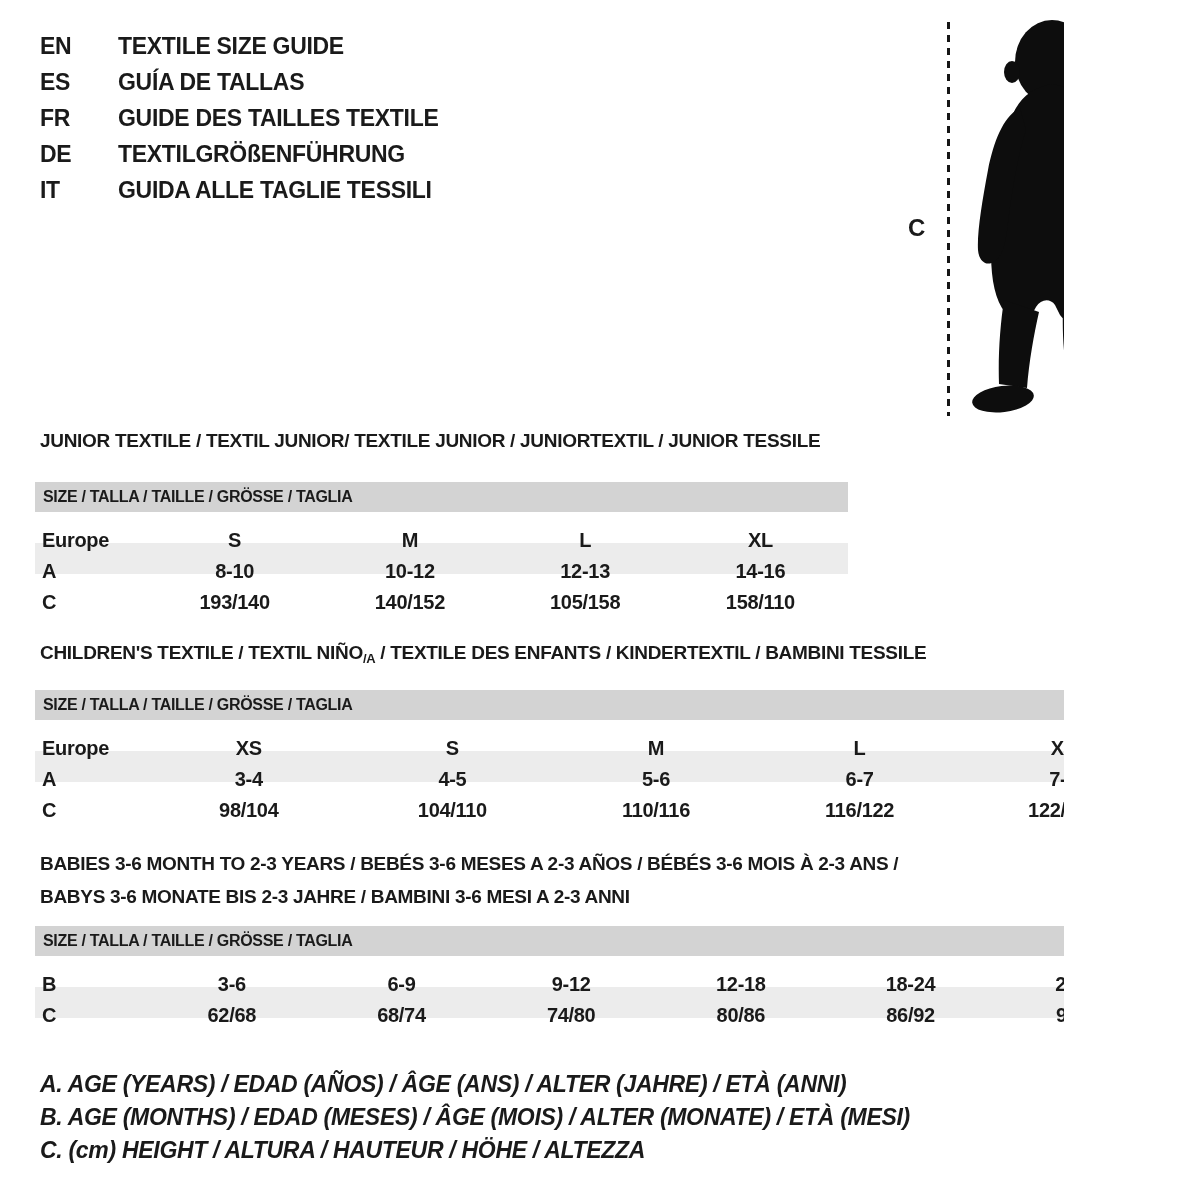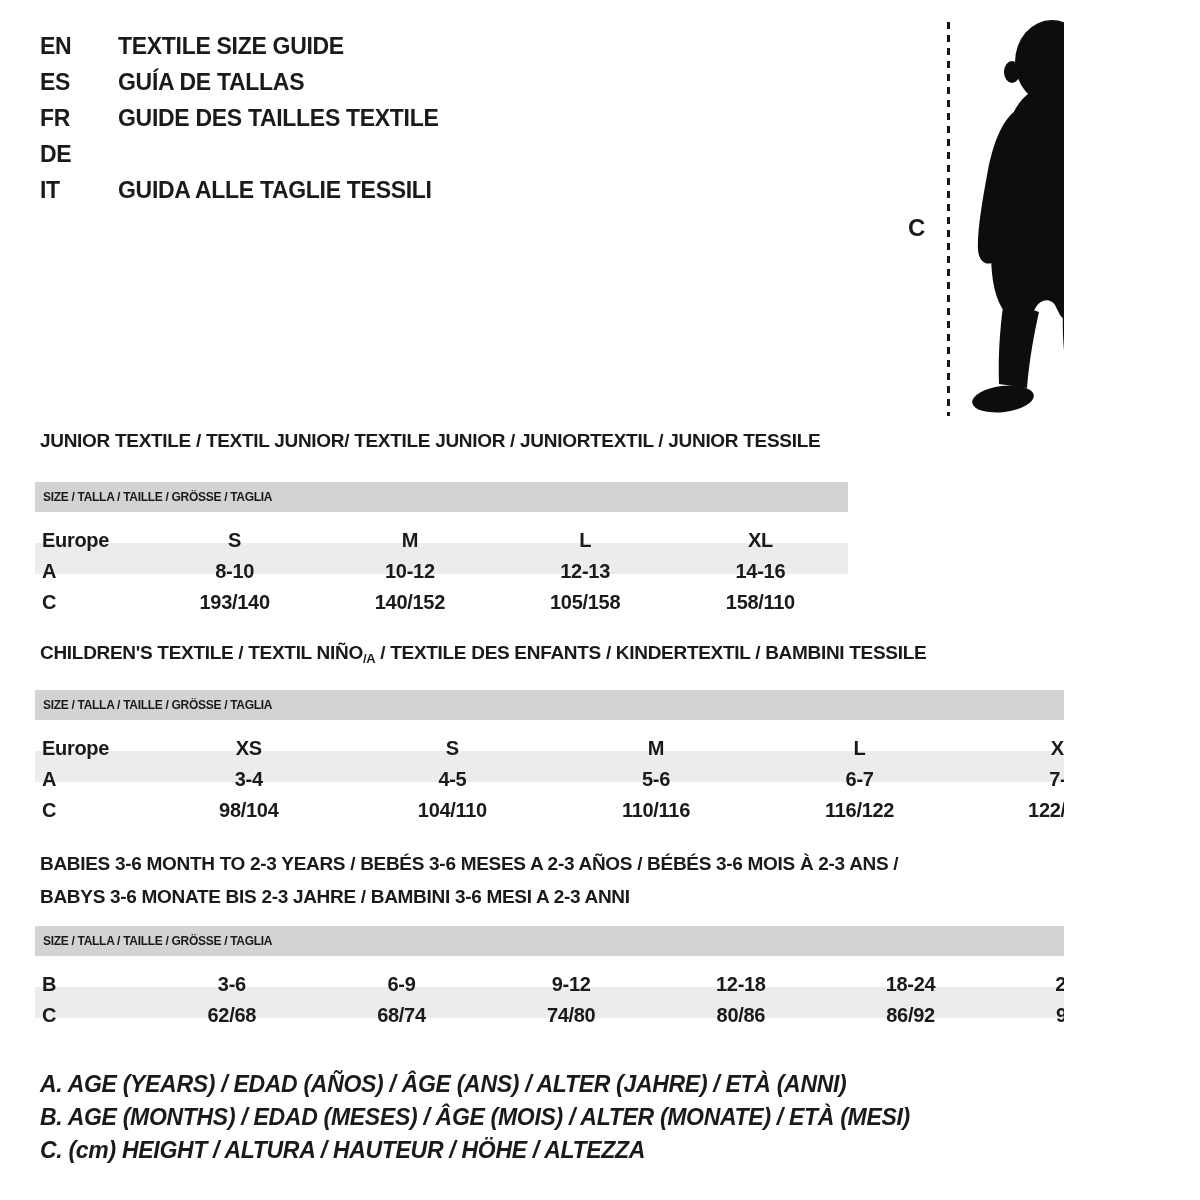--- a/index.html
+++ b/index.html
@@ -38,21 +38,21 @@
   #sec1-title { top: 430px; }
   #sec2-title { top: 642px; }
   #sec3-title { top: 847px; line-height: 33px; }
 
   
   .size-table { position: absolute; left: 35px; }
   .t1 { top: 482px; width: 813px; }
   .t2 { top: 690px; width: 1130px; }
   .t3 { top: 926px; width: 1130px; }
   .bar {
-    height: 30px; background: #d3d3d3; font-size: 12px; line-height: 30px;
+    height: 30px; background: #d3d3d3; font-size: 16px; line-height: 30px;
     padding-left: 8px; letter-spacing: -0.3px; white-space: nowrap;
   }
   .trow { display: flex; height: 31px; align-items: center; font-size: 20px; letter-spacing: -0.3px; }
   .trow.shaded { background: #ececec; }
   .cell { flex: 1; text-align: center; margin-top: 25px; }
   .cell.rlabel { flex: 0 0 112px; text-align: left; padding-left: 7px; }
 
   
   .legend { position: absolute; left: 40px; top: 1068px; font-size: 23px; line-height: 33px; letter-spacing: -0.3px; font-style: italic; }
   .legend-line { white-space: nowrap; }
@@ -70,20 +70,21 @@
     <div class="lang-row">
       <span class="lang-code">ES</span>
       <span class="lang-label">GUÍA DE TALLAS</span>
     </div>
     <div class="lang-row">
       <span class="lang-code">FR</span>
       <span class="lang-label">GUIDE DES TAILLES TEXTILE</span>
     </div>
     <div class="lang-row">
       <span class="lang-code">DE</span>
+      <span class="lang-label">TEXTILGRÖßENFÜHRUNG</span>
     </div>
     <div class="lang-row">
       <span class="lang-code">IT</span>
       <span class="lang-label">GUIDA ALLE TAGLIE TESSILI</span>
     </div>
   </header>
 
   <span class="measure-c">C</span>
   <div class="dash-line"></div>
   <svg class="silhouette" viewBox="0 0 170 400" aria-hidden="true">

